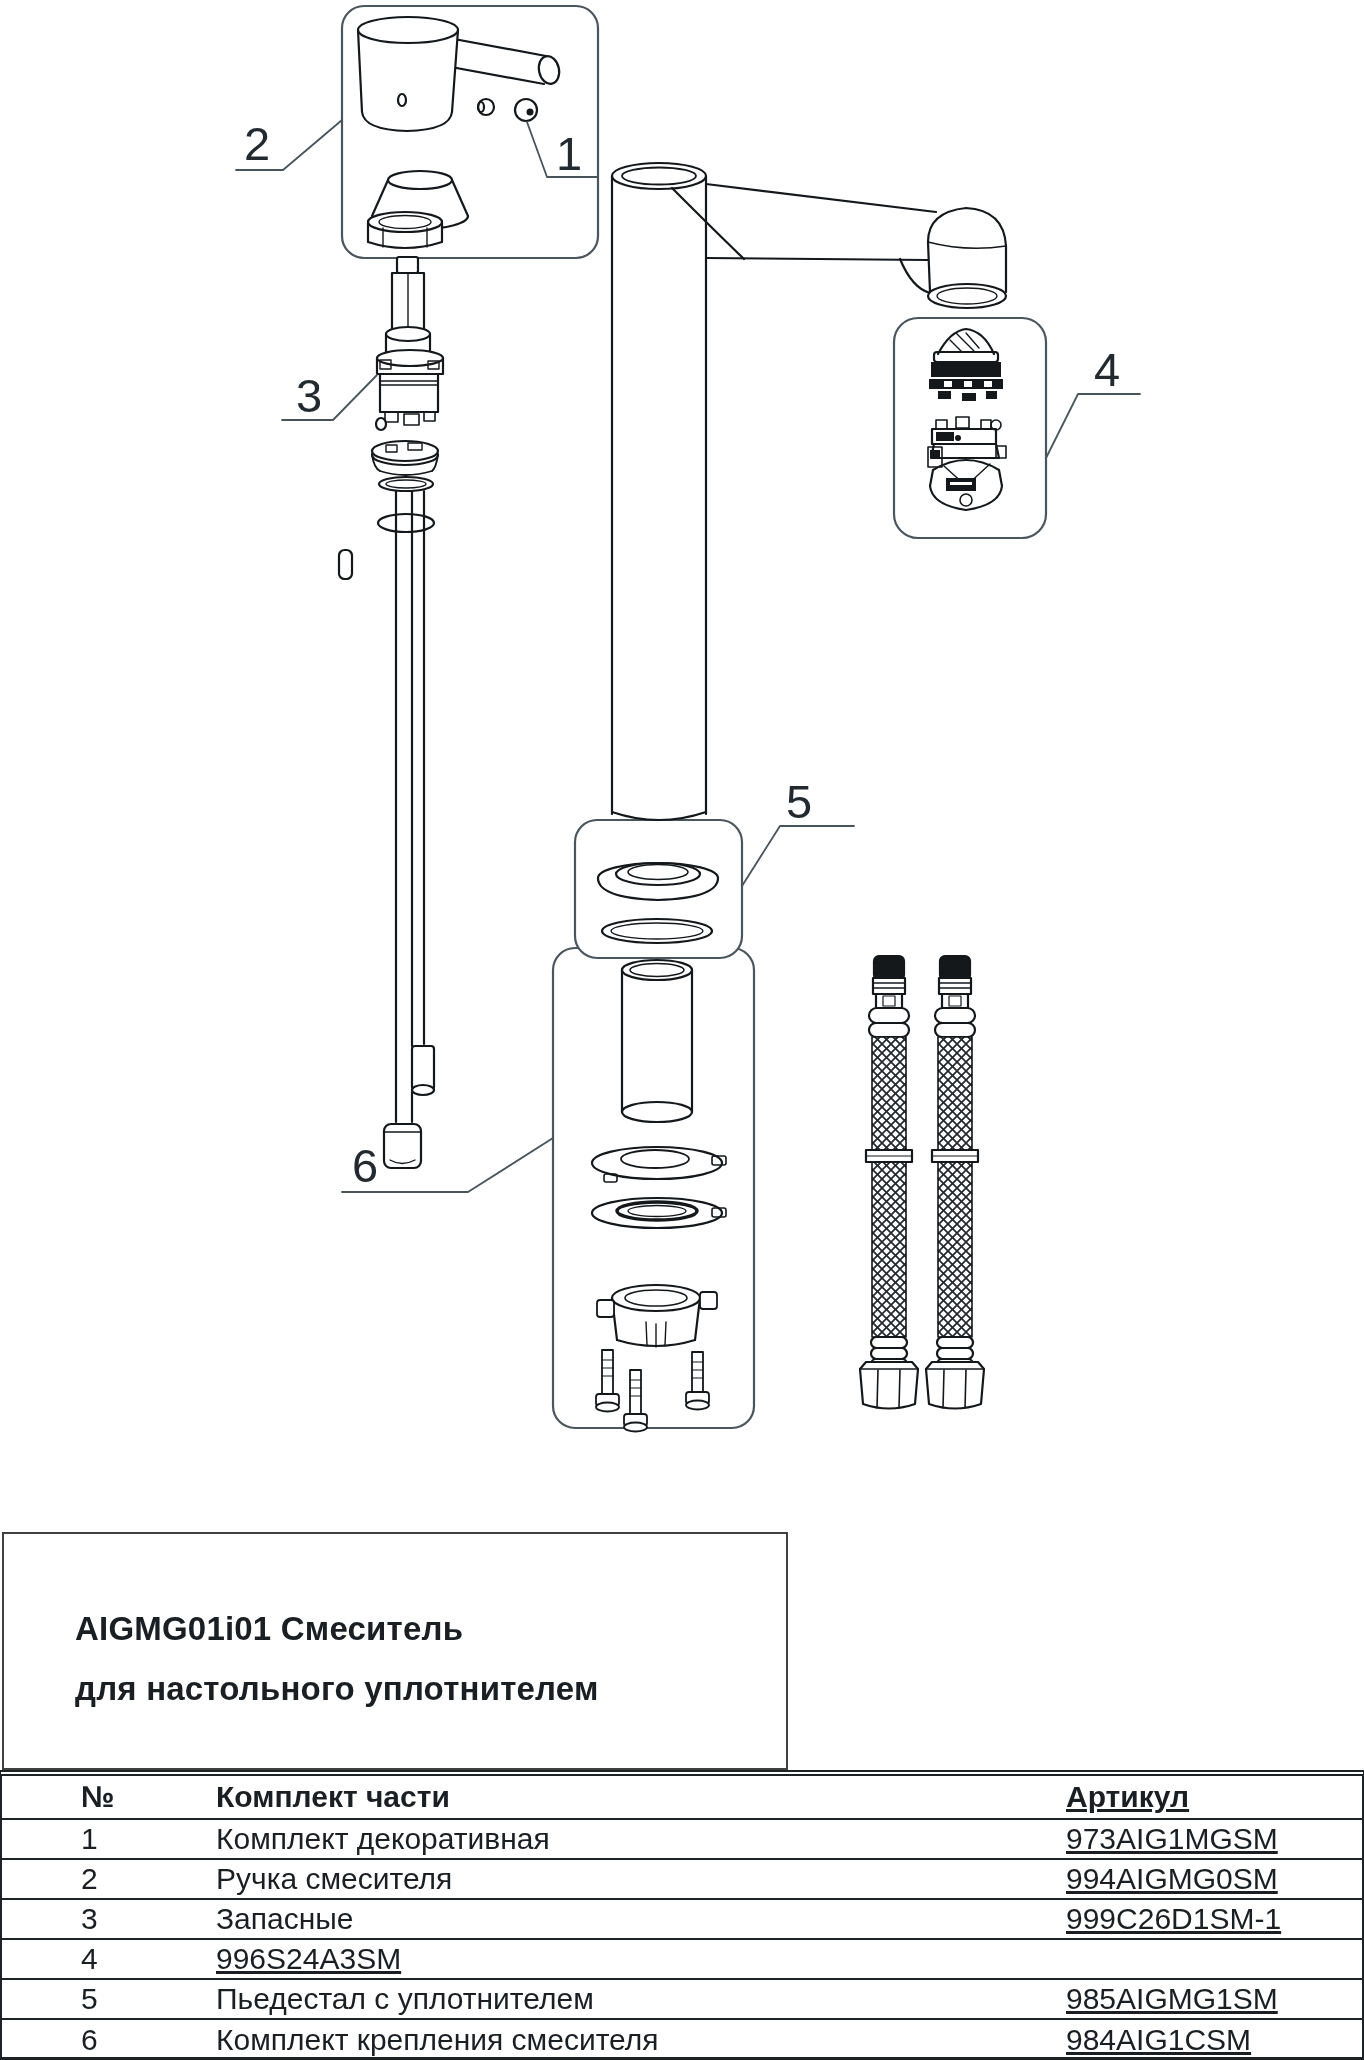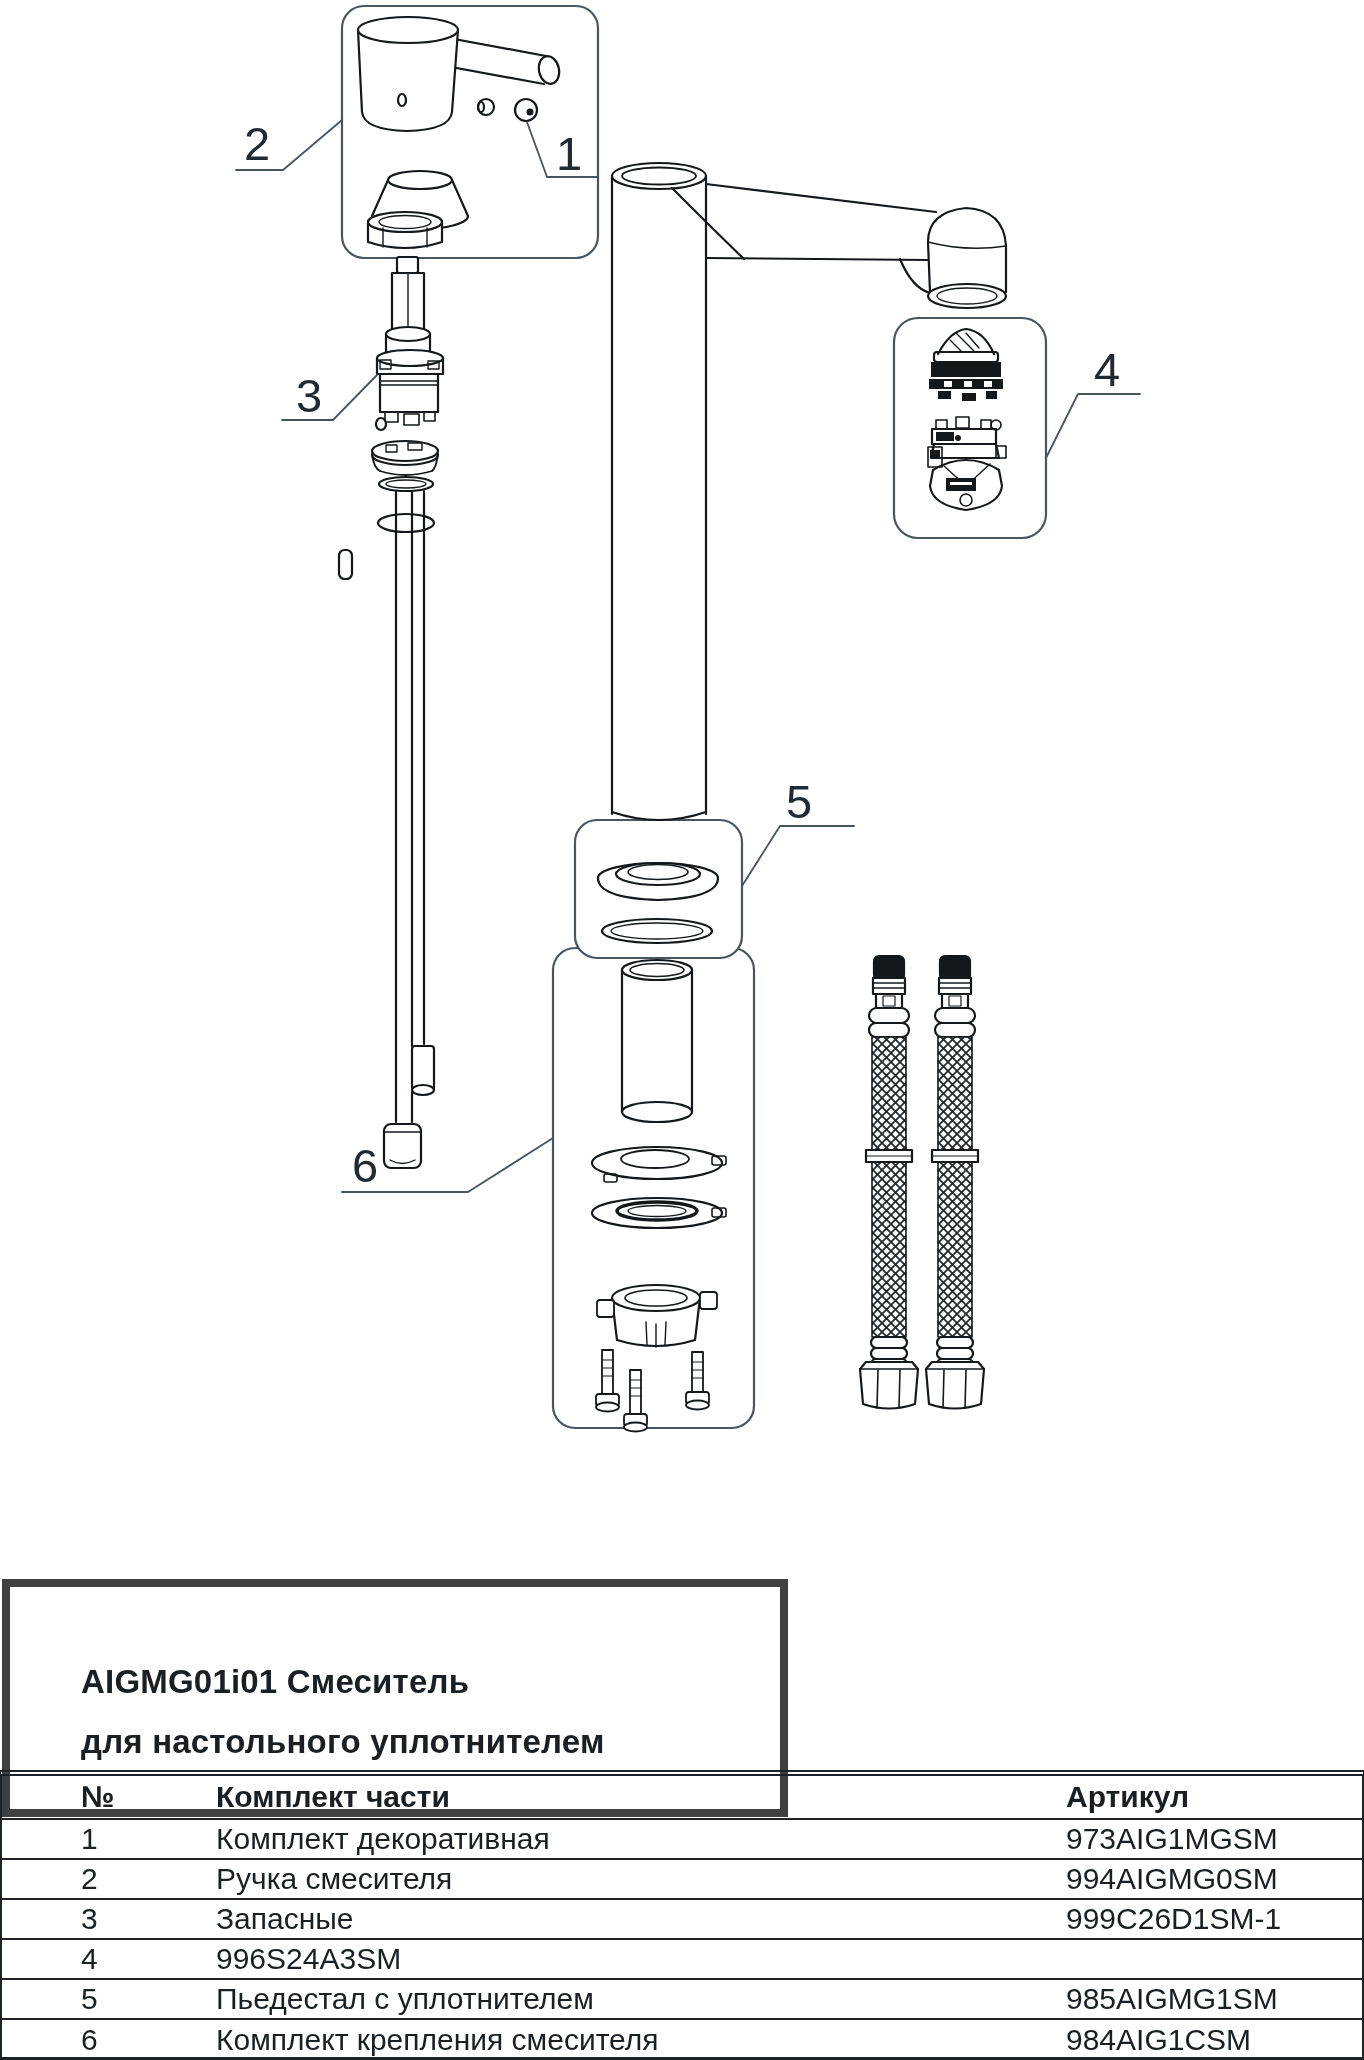--- a/index.html
+++ b/index.html
@@ -1,36 +1,36 @@
 <!DOCTYPE html>
 <html><head>
 <meta charset="utf-8">
 <style>
   html,body{margin:0;padding:0;background:#ffffff;}
   #page{position:relative;width:1364px;height:2060px;background:#fff;overflow:hidden;
         font-family:"Liberation Sans",sans-serif;color:#1a1f24;}
   #diagram{position:absolute;left:0;top:0;}
   .callout-num{font-family:"Liberation Sans",sans-serif;font-size:47px;fill:#222a30;}
   #title-box{position:absolute;left:2px;top:1532px;width:786px;height:238px;
-             border:8px solid #404040;box-sizing:border-box;margin-top:47px;}
+             border:2px solid #404040;box-sizing:border-box;}
   #title-box .t{position:absolute;left:71px;font-size:33px;font-weight:700;letter-spacing:.2px;}
   #title-line1{top:76px;}
   #title-line2{top:136px;}
   #parts-table{position:absolute;left:0;top:1770px;width:1364px;height:290px;
                border-top:6px double #1d2227;border-bottom:3px solid #1d2227;
                border-left:2px solid #1d2227;border-right:2px solid #1d2227;
                box-sizing:border-box;}
   .trow{display:grid;grid-template-columns:214px 850px 1fr;align-items:center;
         border-bottom:2px solid #1d2227;box-sizing:border-box;}
   .trow:last-child{border-bottom:none;}
   .thead{height:44px;font-weight:700;font-size:30px;}
   .tbody-row{height:40px;font-size:30px;font-weight:400;}
   .c-num{padding-left:79px;}
   .c-part{padding-left:0;}
-  .c-art{padding-left:0;}
+  .c-art{padding-left:0;text-decoration:underline;}
 </style>
 </head>
 <body>
 
 <div id="page">
 
   <svg id="diagram" width="1364" height="1530" viewBox="0 0 1364 1530">
     <defs>
       <pattern id="braid" width="9" height="9" patternUnits="userSpaceOnUse">
         <rect width="9" height="9" fill="#ffffff"></rect>

